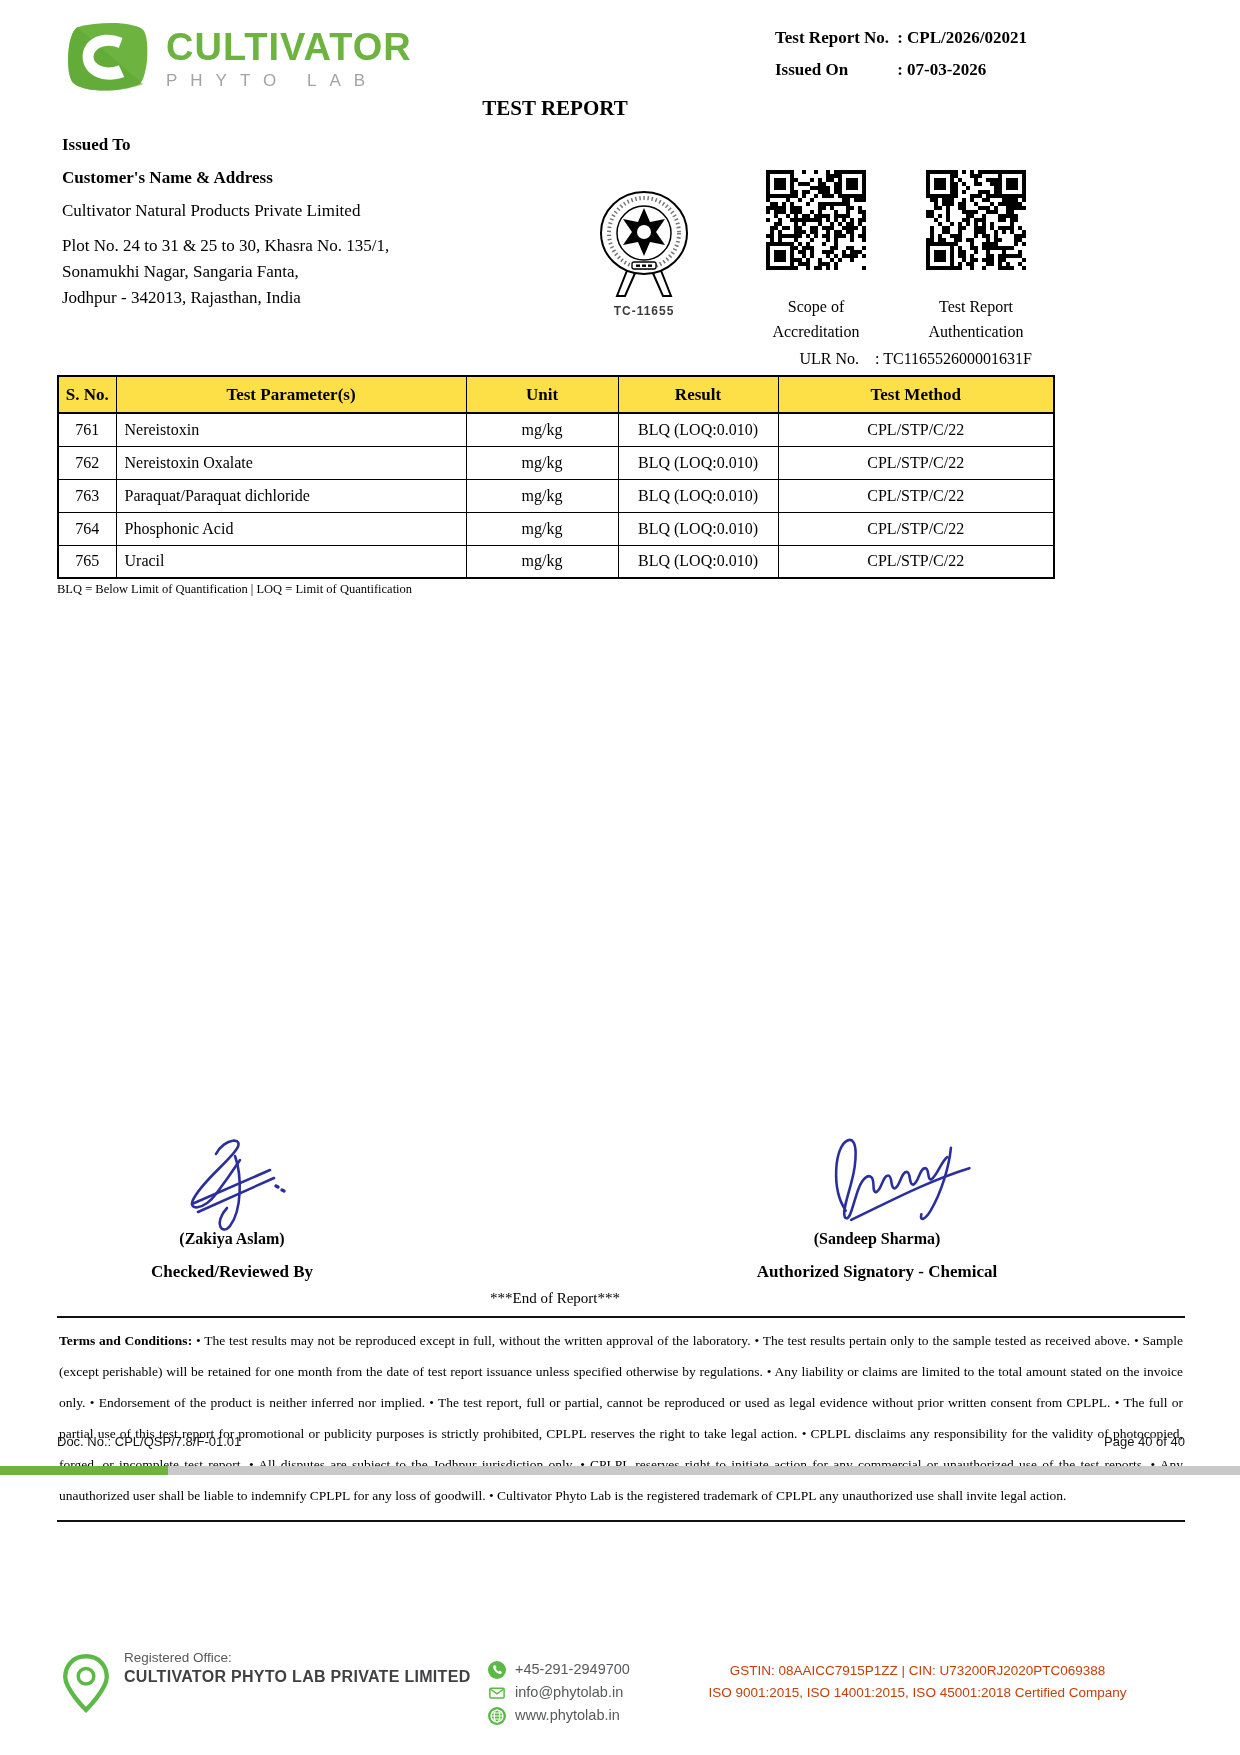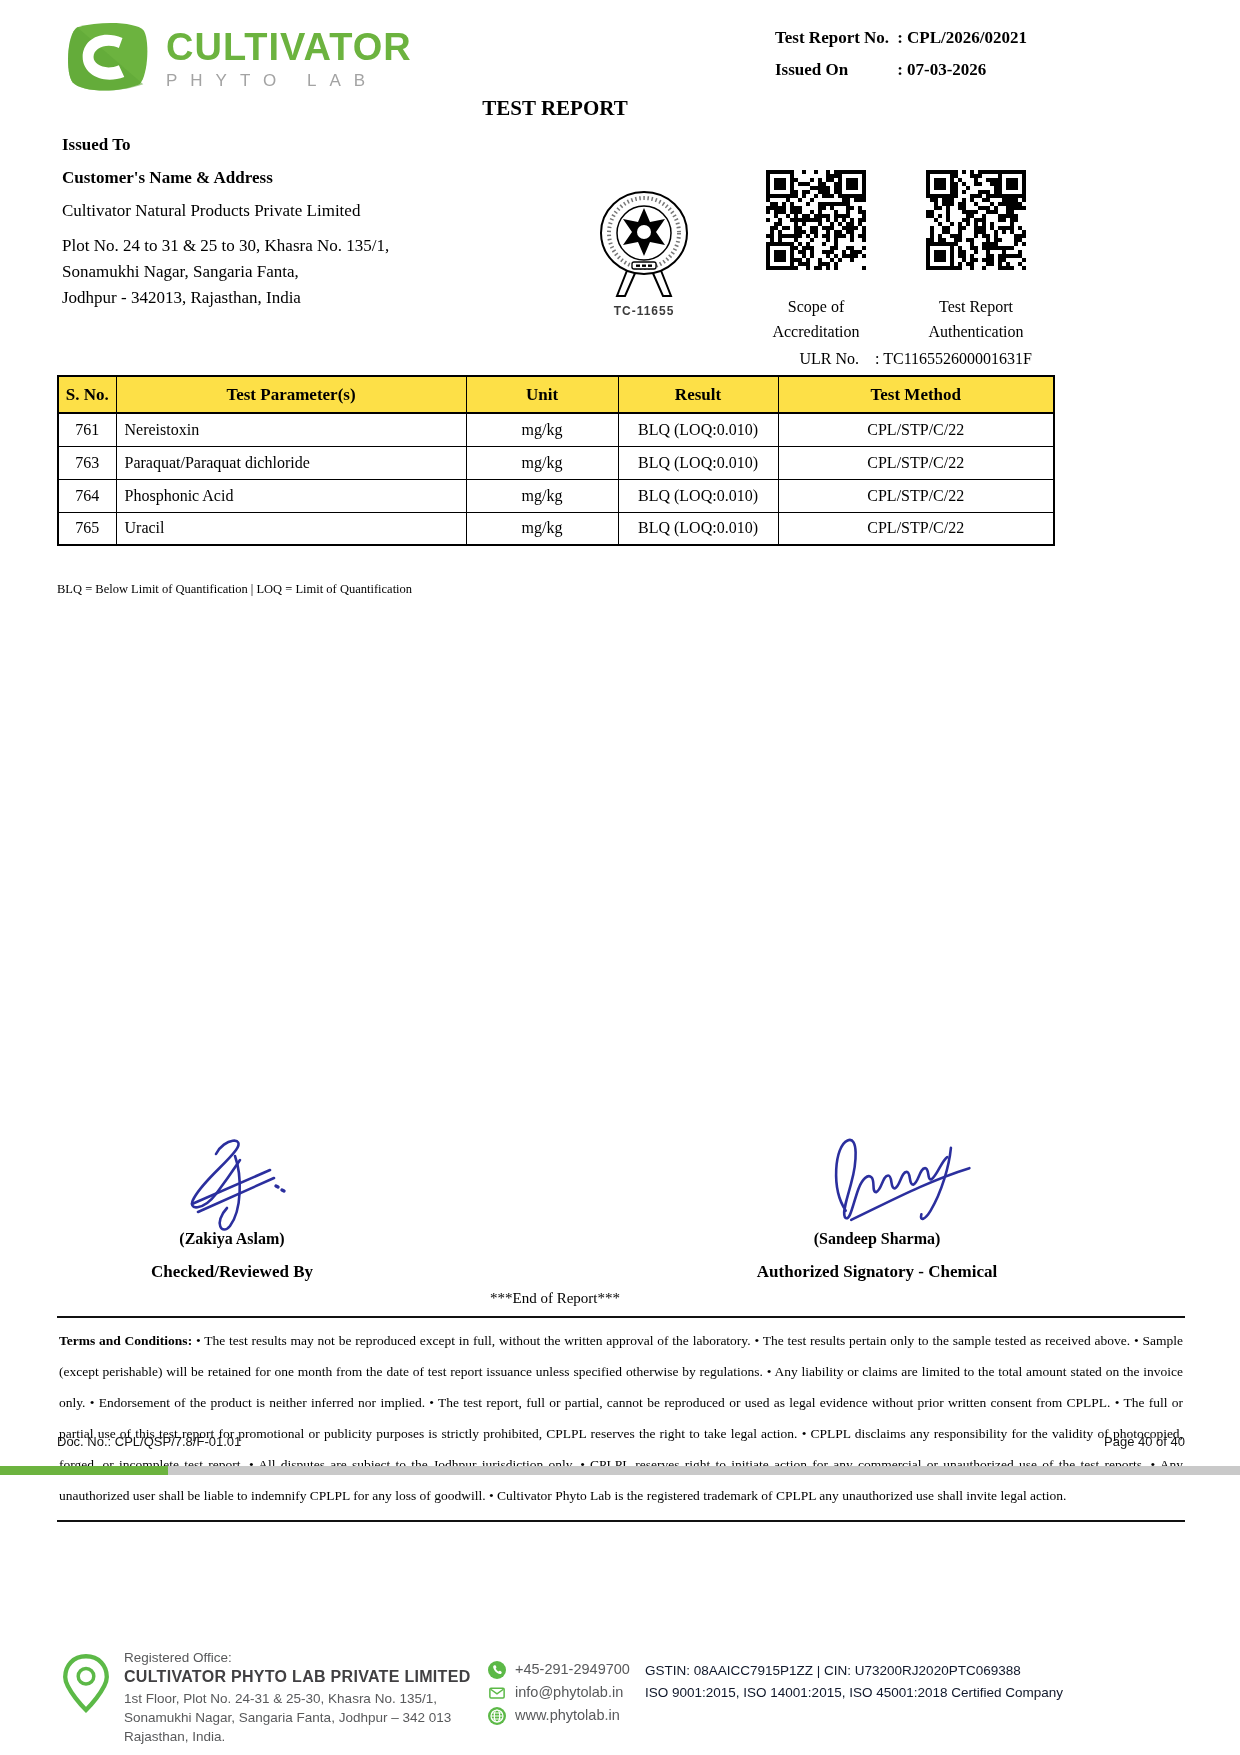--- a/index.html
+++ b/index.html
@@ -65,21 +65,21 @@
   .divider-bar { background:#c9c9c9; }
   .divider-bar .green { position:absolute; left:0; top:0; height:100%;
     width:168px; background:#6cb33f; }
 
   
   .ft { font-family:"Liberation Sans", sans-serif; color:#58595b; }
   .ft-office { font-size:13.5px; }
   .ft-company { font-size:16px; font-weight:700; color:#414042; letter-spacing:.3px; }
   .ft-addr { font-size:13.5px; line-height:19px; }
   .ft-contact { font-size:14.5px; line-height:23px; display:flex; align-items:center; gap:9px; }
-  .ft-right { font-size:13.5px; line-height:22px; text-align:left; color:#0f172a; }
+  .ft-right { font-size:13.5px; line-height:22px; text-align:center; color:#c2410c; }
 </style>
 </head>
 <body>
 
 <div class="page">
 
   <div class="abs" style="left:62px; top:20px;">
     <svg width="92" height="76" viewBox="0 0 100 84">
       <path d="M16,8 C45,0 82,3 89,11 C96,19 95,60 85,71 C58,82 20,79 11,69 C3,60 4,16 16,8 Z" fill="#6cb33f"></path>
       <path d="M16,8 L89,71 C58,82 20,79 11,69 C3,60 4,16 16,8 Z" fill="#5ea636" opacity="0.55"></path>
@@ -839,20 +839,27 @@
     </thead>
     <tbody>
       <tr>
         <td>761</td>
         <td class="param">Nereistoxin</td>
         <td>mg/kg</td>
         <td>BLQ (LOQ:0.010)</td>
         <td>CPL/STP/C/22</td>
       </tr>
       <tr>
+        <td>762</td>
+        <td class="param">Nereistoxin Oxalate</td>
+        <td>mg/kg</td>
+        <td>BLQ (LOQ:0.010)</td>
+        <td>CPL/STP/C/22</td>
+      </tr>
+      <tr>
         <td>763</td>
         <td class="param">Paraquat/Paraquat dichloride</td>
         <td>mg/kg</td>
         <td>BLQ (LOQ:0.010)</td>
         <td>CPL/STP/C/22</td>
       </tr>
       <tr>
         <td>764</td>
         <td class="param">Phosphonic Acid</td>
         <td>mg/kg</td>
@@ -905,25 +912,20 @@
   </div>
 
   <svg class="abs" style="left:60px; top:1652px;" width="52" height="64" viewBox="0 0 60 72">
     <path d="M30,4 C15,4 6,15 6,28 C6,42 30,66 30,66 C30,66 54,42 54,28 C54,15 45,4 30,4 Z" fill="none" stroke="#5cb947" stroke-width="5"></path>
     <circle cx="30" cy="27" r="9" fill="none" stroke="#5cb947" stroke-width="4"></circle>
   </svg>
 
   <div class="abs ft" style="left:124px; top:1650px;">
     <div class="ft-office">Registered Office:</div>
     <div class="ft-company" style="margin-top:3px;">CULTIVATOR PHYTO LAB PRIVATE LIMITED</div>
-    <div class="ft-addr" style="margin-top:3px;">
-      <div>1st Floor, Plot No. 24-31 &amp; 25-30, Khasra No. 135/1,</div>
-      <div>Sonamukhi Nagar, Sangaria Fanta, Jodhpur – 342 013</div>
-      <div>Rajasthan, India.</div>
-    </div>
   </div>
 
   <div class="abs ft" style="left:488px; top:1658px;">
     <div class="ft-contact">
       <svg width="18" height="18" viewBox="0 0 24 24">
         <circle cx="12" cy="12" r="12" fill="#5cb947"></circle>
         <path d="M8,6 C9.5,5.2 10.3,6 11,7.5 C11.5,8.6 11,9.3 10.2,9.8 C10.8,11.8 12.4,13.4 14.3,14 C14.8,13.2 15.6,12.7 16.6,13.2 C18.1,14 18.8,14.8 18,16.2 C17.2,17.8 14.8,17.7 12.4,16 C9.6,14 7.5,11 7,8.5 C6.7,7.3 7.1,6.4 8,6 Z" fill="#fff"></path>
       </svg>
       <span>+45-291-2949700</span>
     </div>

